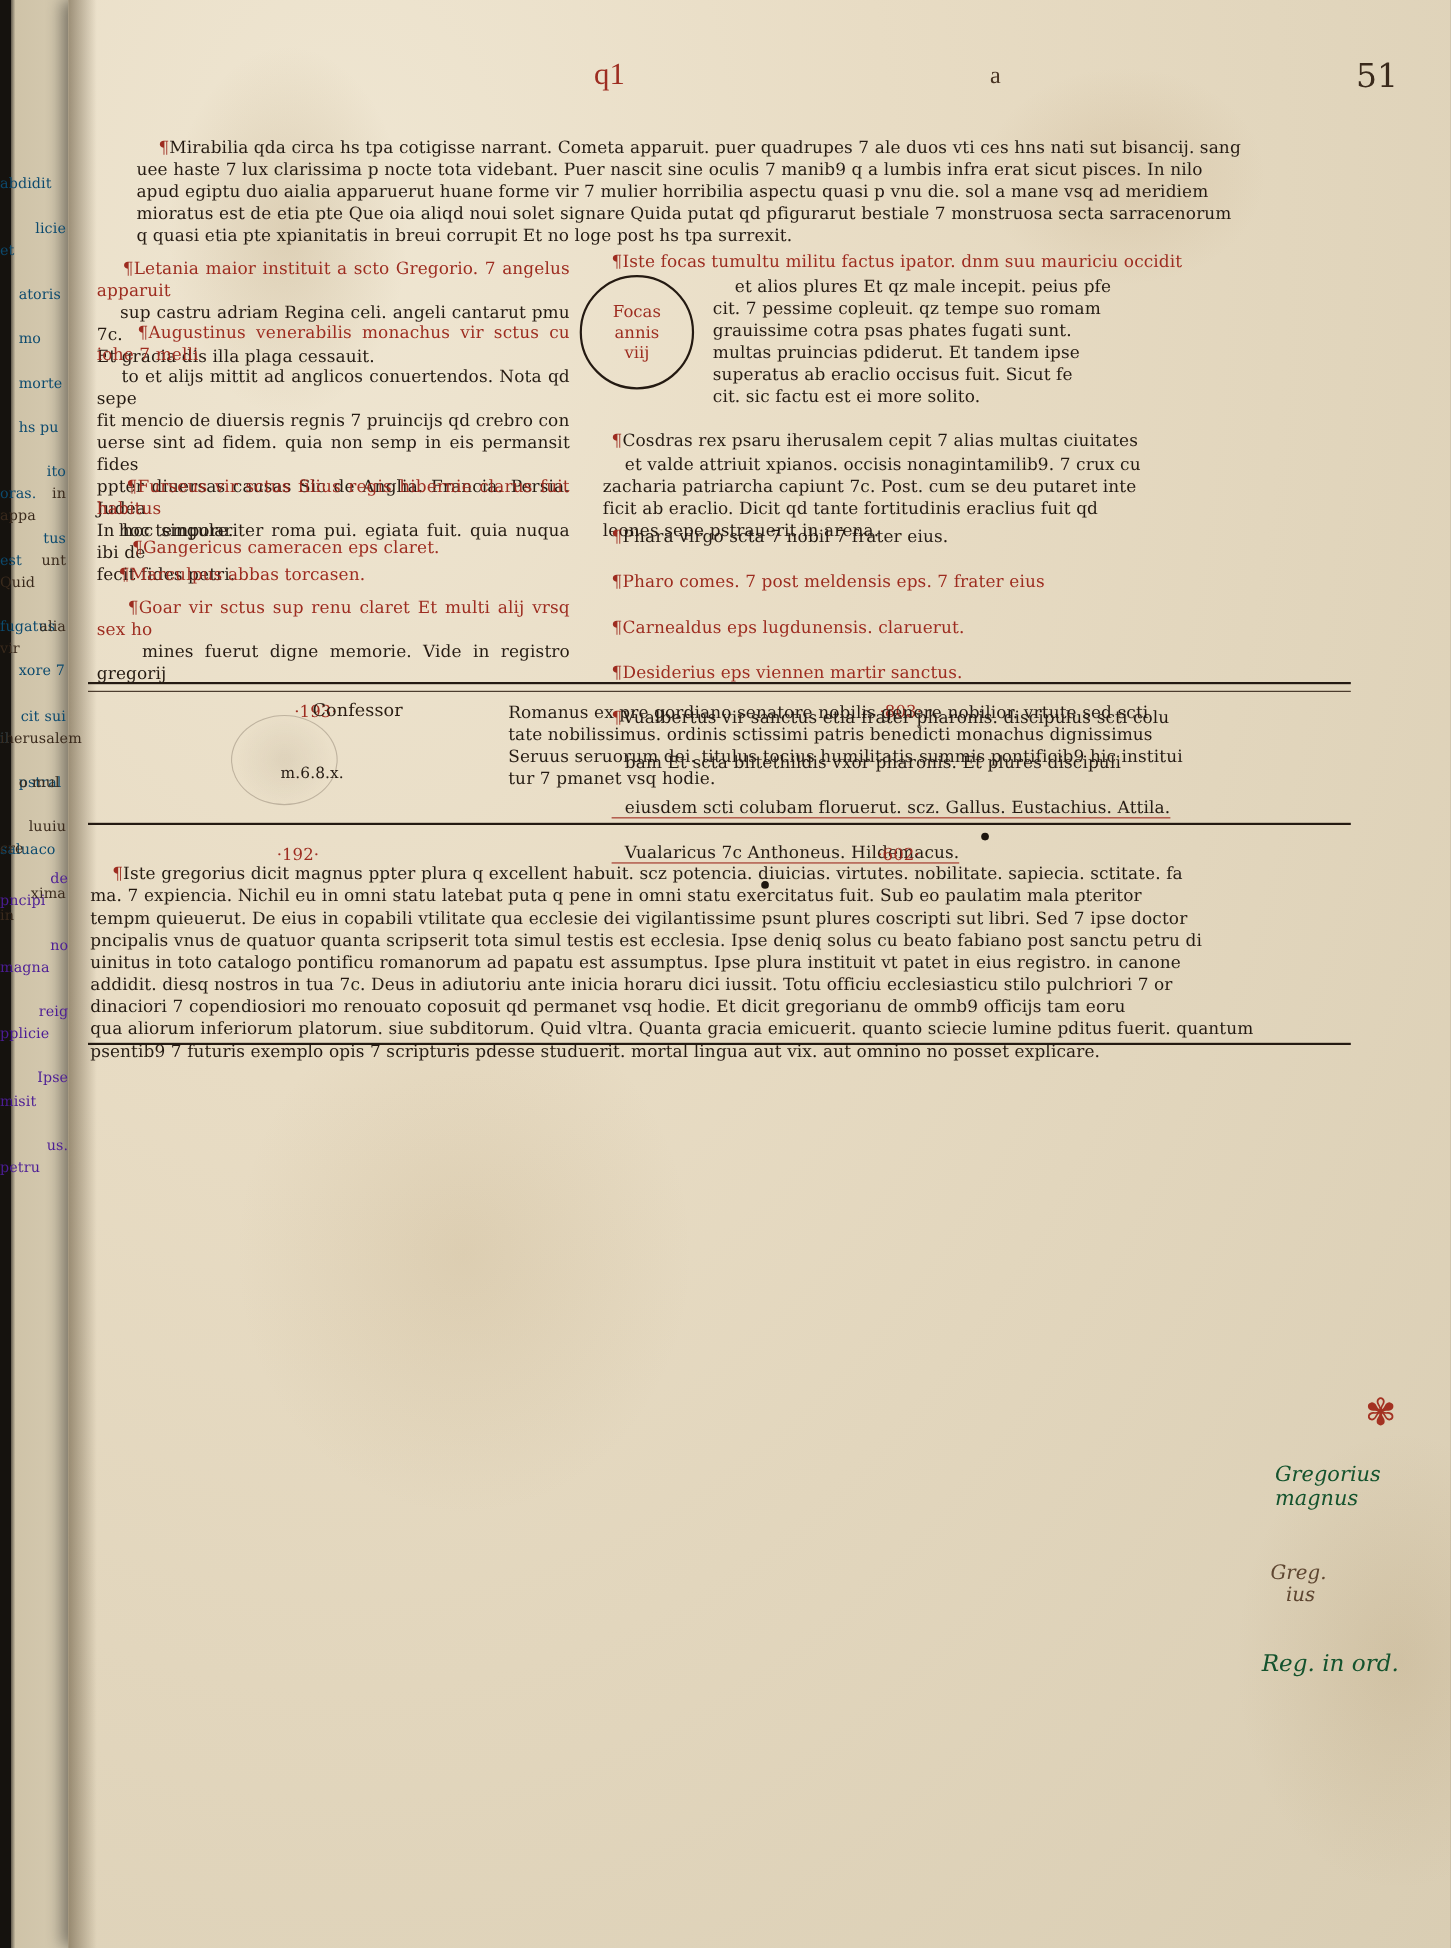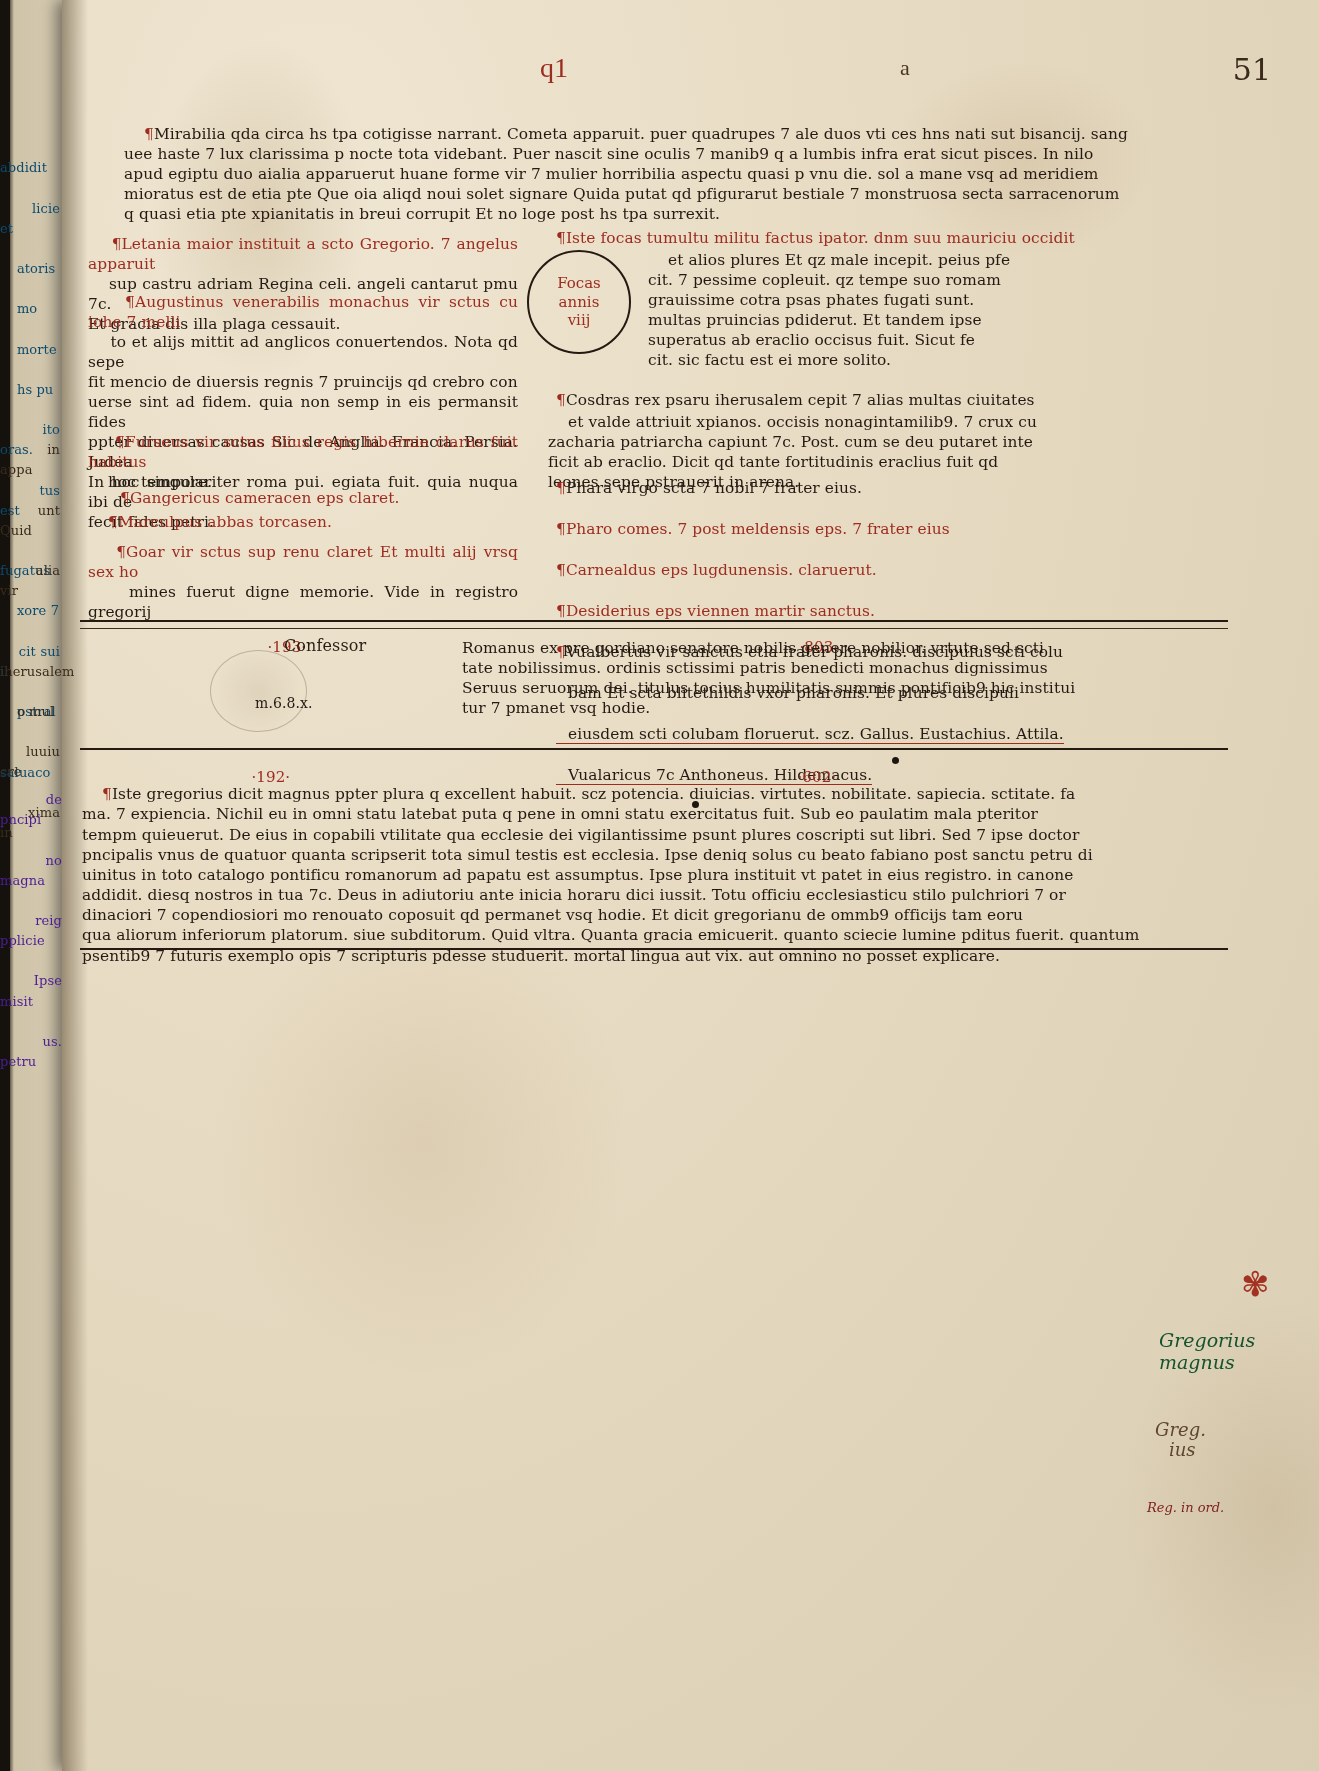--- a/index.html
+++ b/index.html
@@ -277,15 +277,15 @@
   <div class="emblem">✾</div>
 
   <div class="hand" style="position:absolute;right:40px;top:1330px;width:120px;font-size:19px;line-height:1.15;">
     <span>Gregorius</span><br>
     <span>magnus</span>
   </div>
   <div class="hand" style="position:absolute;right:44px;top:1420px;width:120px;font-size:18px;line-height:1.1;color:#5e4631;">
     <span>Greg.</span><br>
     <span style="padding-left:14px;">ius</span>
   </div>
-  <div class="hand" style="position:absolute;right:22px;top:1500px;width:150px;font-size:13px;color:#7f1d1d;">Reg. in ord.</div>
+  <div class="hand" style="position:absolute;right:22px;top:1500px;width:150px;font-size:21px;color:#14532d;">Reg. in ord.</div>
 
 </div>
 
 </body></html>

